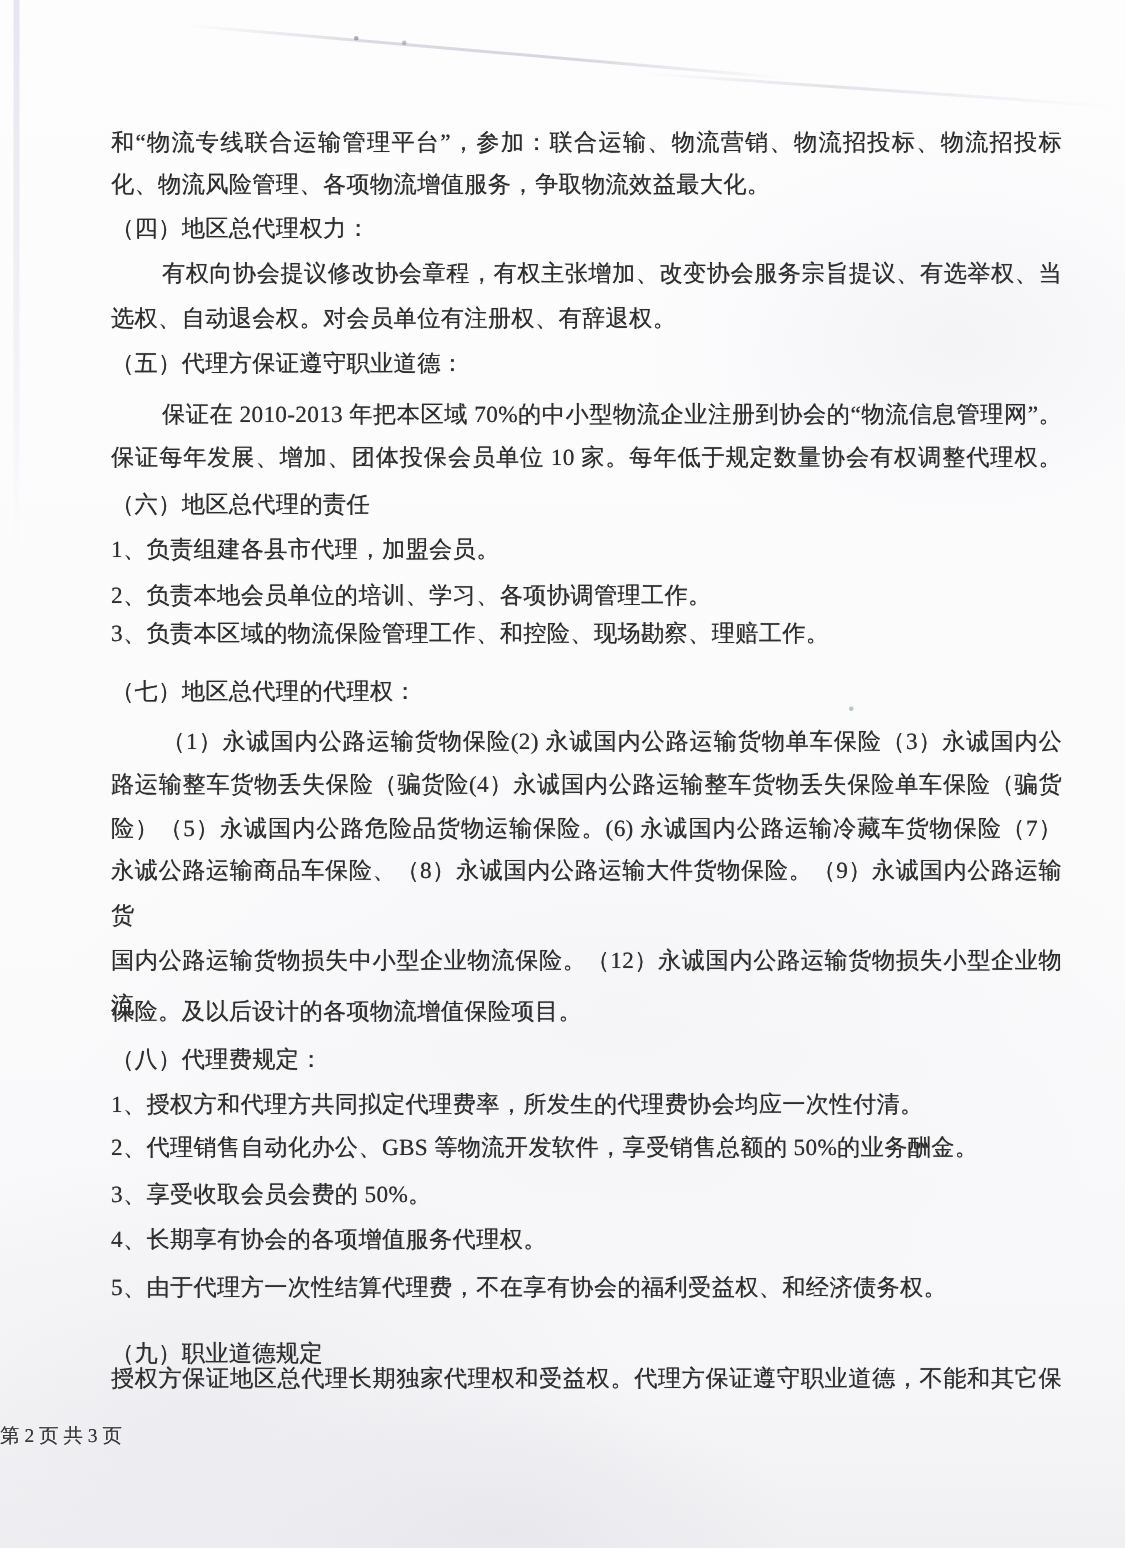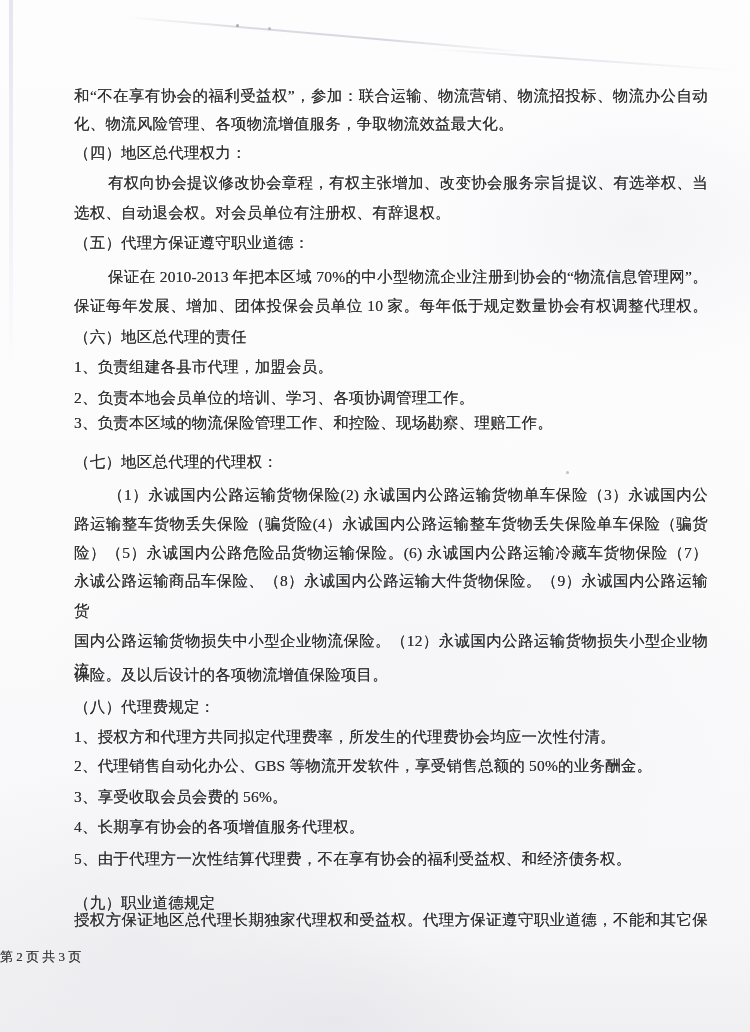--- a/index.html
+++ b/index.html
@@ -75,21 +75,21 @@
 
 <div class="page">
   <div class="edge-streak"></div>
   <div class="crease crease-1"></div>
   <div class="crease crease-2"></div>
   <div class="speck speck-1"></div>
   <div class="speck speck-2"></div>
   <div class="speck speck-3"></div>
 
   <div class="doc-body">
-      <div class="line just" style="top: 81px;">和“不在享有协会的福利受益权”，参加：联合运输、物流营销、物流招投标、物流办公自动</div>
+      <div class="line just" style="top: 81px;">和“物流专线联合运输管理平台”，参加：联合运输、物流营销、物流招投标、物流招投标</div>
       <div class="line" style="top: 109px;">化、物流风险管理、各项物流增值服务，争取物流效益最大化。</div>
       <div class="line indent just" style="top: 168px;">有权向协会提议修改协会章程，有权主张增加、改变协会服务宗旨提议、有选举权、当</div>
       <div class="line" style="top: 138px;">（四）地区总代理权力：</div>
       <div class="line" style="top: 198px;">选权、自动退会权。对会员单位有注册权、有辞退权。</div>
       <div class="line" style="top: 228px;">（五）代理方保证遵守职业道德：</div>
       <div class="line indent just" style="top: 262px;">保证在 2010-2013 年把本区域 70%的中小型物流企业注册到协会的“物流信息管理网”。</div>
       <div class="line just" style="top: 291px;">保证每年发展、增加、团体投保会员单位 10 家。每年低于规定数量协会有权调整代理权。</div>
       <div class="line" style="top: 322px;">（六）地区总代理的责任</div>
       <div class="line" style="top: 352px;">1、负责组建各县市代理，加盟会员。</div>
       <div class="line" style="top: 383px;">2、负责本地会员单位的培训、学习、各项协调管理工作。</div>
@@ -97,21 +97,21 @@
       <div class="line" style="top: 447px;">（七）地区总代理的代理权：</div>
       <div class="line indent just" style="top: 480px;">（1）永诚国内公路运输货物保险(2) 永诚国内公路运输货物单车保险（3）永诚国内公</div>
       <div class="line just" style="top: 509px;">路运输整车货物丢失保险（骗货险(4）永诚国内公路运输整车货物丢失保险单车保险（骗货</div>
       <div class="line just" style="top: 538px;">险）（5）永诚国内公路危险品货物运输保险。(6) 永诚国内公路运输冷藏车货物保险（7）</div>
       <div class="line just" style="top: 566px;">永诚公路运输商品车保险、（8）永诚国内公路运输大件货物保险。（9）永诚国内公路运输货</div>
       <div class="line just" style="top: 626px;">国内公路运输货物损失中小型企业物流保险。（12）永诚国内公路运输货物损失小型企业物流</div>
       <div class="line" style="top: 660px;">保险。及以后设计的各项物流增值保险项目。</div>
       <div class="line" style="top: 692px;">（八）代理费规定：</div>
       <div class="line" style="top: 722px;">1、授权方和代理方共同拟定代理费率，所发生的代理费协会均应一次性付清。</div>
       <div class="line" style="top: 751px;">2、代理销售自动化办公、GBS 等物流开发软件，享受销售总额的 50%的业务酬金。</div>
-      <div class="line" style="top: 782px;">3、享受收取会员会费的 56%。</div>
+      <div class="line" style="top: 782px;">3、享受收取会员会费的 50%。</div>
       <div class="line" style="top: 812px;">4、长期享有协会的各项增值服务代理权。</div>
       <div class="line" style="top: 844px;">5、由于代理方一次性结算代理费，不在享有协会的福利受益权、和经济债务权。</div>
       <div class="line" style="top: 876px; margin-top: 12px;">（九）职业道德规定</div>
       <div class="line just" style="top: 905px;">授权方保证地区总代理长期独家代理权和受益权。代理方保证遵守职业道德，不能和其它保</div>
     </div>
 
   <div class="footer">第 2 页 共 3 页</div>
 </div>
 
 </body></html>

